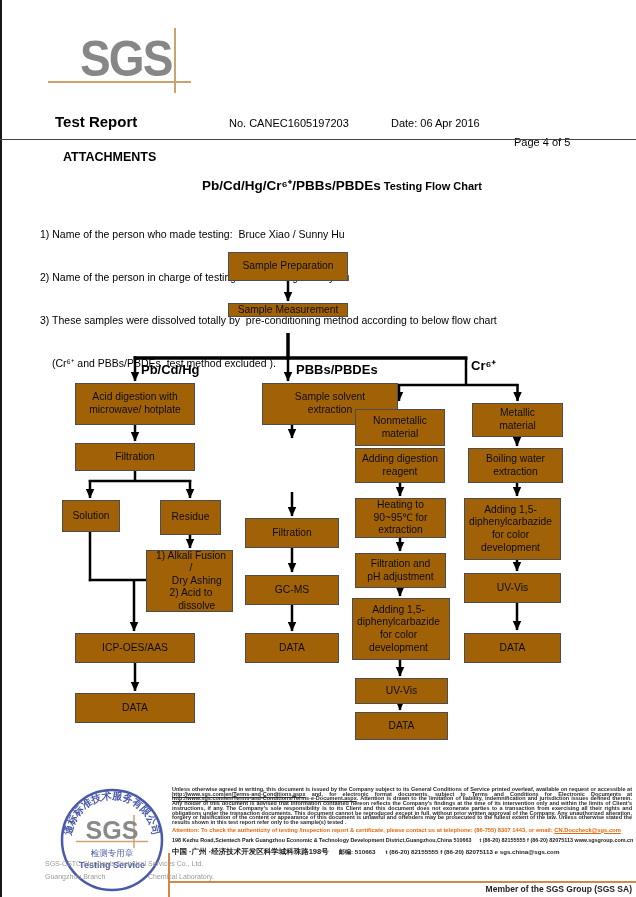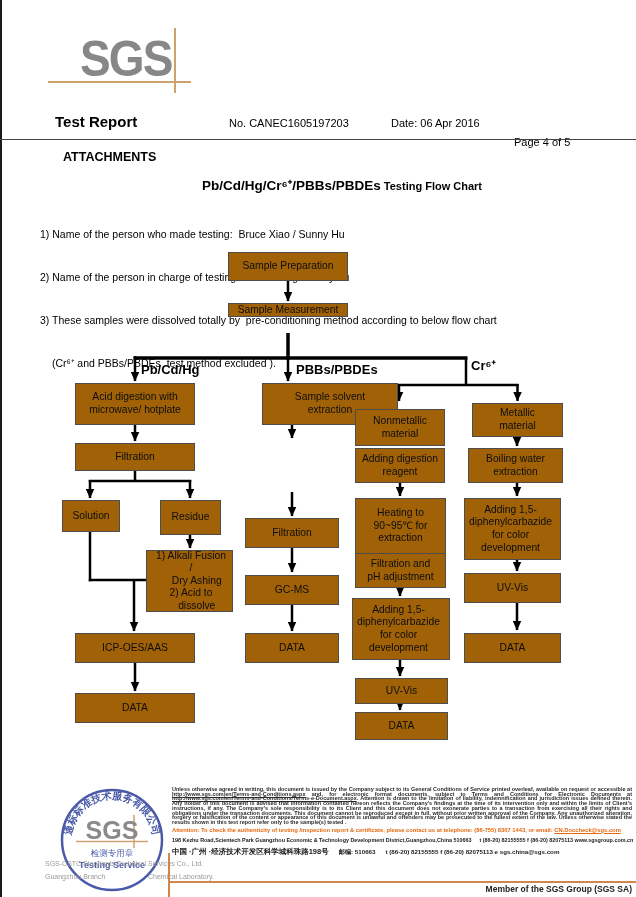--- a/index.html
+++ b/index.html
@@ -46,21 +46,21 @@
   #b-data1 {left:75px; top:693px;width:120px;height:30px;}
   #b-solv  {left:232px;top:383px;width:136px;height:42px;margin-left:30px;}
   #b-conc  {left:232px;top:440px;width:120px;height:52px;}
   #b-filt2 {left:245px;top:518px;width:94px; height:30px;}
   #b-gcms  {left:245px;top:575px;width:94px; height:30px;}
   #b-data2 {left:245px;top:633px;width:94px; height:30px;}
   #b-nonmet{left:355px;top:409px;width:90px; height:37px;}
   #b-met   {left:472px;top:403px;width:91px; height:34px;}
   #b-adddig{left:355px;top:448px;width:90px; height:35px;}
   #b-boil  {left:468px;top:448px;width:95px; height:35px;}
-  #b-heat  {left:355px;top:498px;width:91px; height:56px;text-align:center;}
+  #b-heat  {left:355px;top:498px;width:91px; height:40px;text-align:center;}
   #b-dpcm  {left:464px;top:498px;width:97px; height:62px;}
   #b-filtph{left:355px;top:553px;width:91px; height:35px;}
   #b-uvm   {left:464px;top:573px;width:97px; height:30px;}
   #b-dpcn  {left:352px;top:598px;width:98px; height:62px;}
   #b-datam {left:464px;top:633px;width:97px; height:30px;}
   #b-uvn   {left:355px;top:678px;width:93px; height:26px;}
   #b-datan {left:355px;top:712px;width:93px; height:28px;}
 
   
   .stamp{position:absolute;left:56px;top:786px;}

